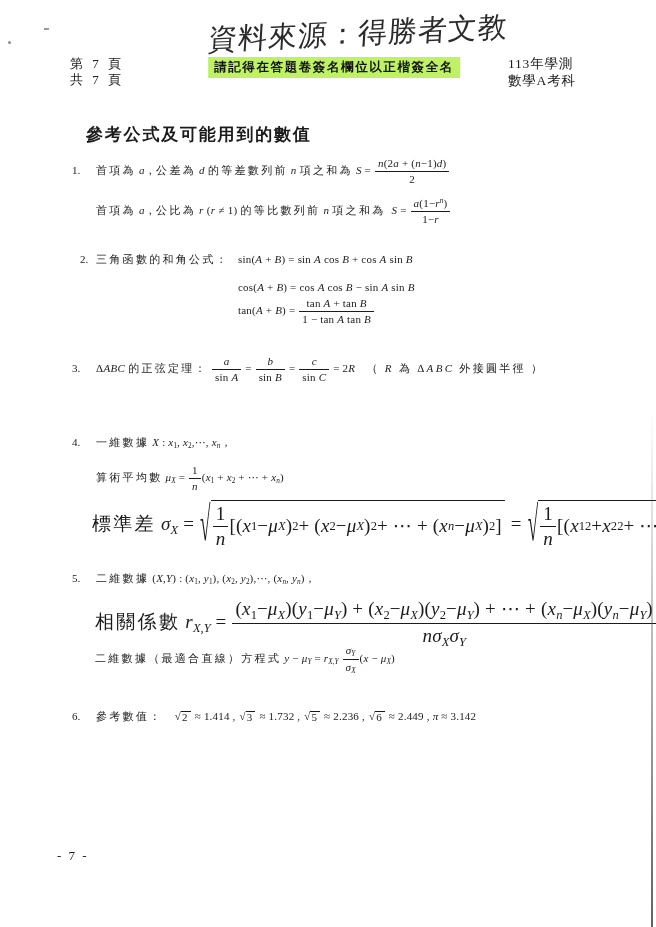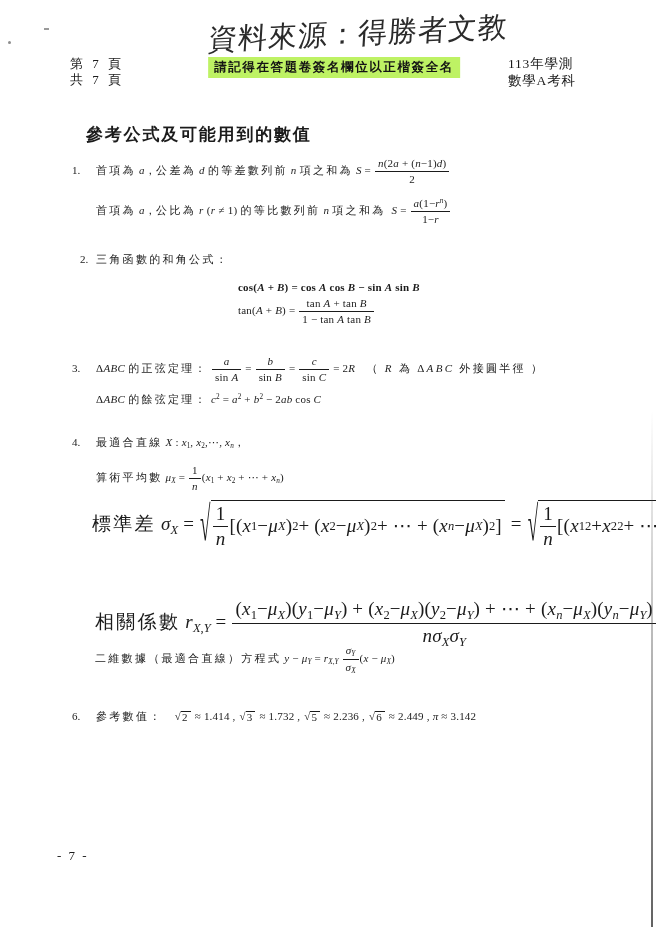--- a/index.html
+++ b/index.html
@@ -66,46 +66,49 @@
   <h1 class="title">參考公式及可能用到的數值</h1>
 
   <div class="line" style="left:72px;top:157px;">
     <span class="no">1.</span><span><span class="zh">首項為</span> <i>a</i>，<span class="zh">公差為</span> <i>d</i> <span class="zh">的等差數列前</span> <i>n</i> <span class="zh">項之和為</span> <span class="m"><i>S</i> = <span class="frac"><span class="fn"><i>n</i>(2<i>a</i> + (<i>n</i>−1)<i>d</i>)</span><span class="fd">2</span></span></span></span>
   </div>
   <div class="line" style="left:96px;top:197px;"><span class="zh">首項為</span> <i>a</i>，<span class="zh">公比為</span> <i>r</i> (<i>r</i> ≠ 1) <span class="zh">的等比數列前</span> <i>n</i> <span class="zh">項之和為</span>&nbsp; <span class="m"><i>S</i> = <span class="frac"><span class="fn"><i>a</i>(1−<i>r</i><sup><i>n</i></sup>)</span><span class="fd">1−<i>r</i></span></span></span></div>
 
   <div class="line" style="left:72px;top:253px;text-align:center;">
     <span class="no">2.</span><span class="zh">三角函數的和角公式：</span>
   </div>
-  <div class="line m" style="left:238px;top:281px;font-weight:bold;">cos(<i>A</i> + <i>B</i>) = cos <i>A</i> cos <i>B</i> − sin <i>A</i> sin <i>B</i></div>
+  <div class="line m" style="left:238px;top:253px;">sin(<i>A</i> + <i>B</i>) = sin <i>A</i> cos <i>B</i> + cos <i>A</i> sin <i>B</i></div>
+  <div class="line m" style="left:238px;top:281px;">cos(<i>A</i> + <i>B</i>) = cos <i>A</i> cos <i>B</i> − sin <i>A</i> sin <i>B</i></div>
   <div class="line m" style="left:238px;top:297px;">tan(<i>A</i> + <i>B</i>) = <span class="frac"><span class="fn">tan <i>A</i> + tan <i>B</i></span><span class="fd">1 − tan <i>A</i> tan <i>B</i></span></span></div>
 
   <div class="line" style="left:72px;top:355px;">
     <span class="no">3.</span><span>Δ<i>ABC</i> <span class="zh">的正弦定理：</span> <span class="m"><span class="frac"><span class="fn"><i>a</i></span><span class="fd">sin <i>A</i></span></span> = <span class="frac"><span class="fn"><i>b</i></span><span class="fd">sin <i>B</i></span></span> = <span class="frac"><span class="fn"><i>c</i></span><span class="fd">sin <i>C</i></span></span> = 2<i>R</i></span>　<span class="zh">（ <i>R</i> 為 Δ<i>ABC</i> 外接圓半徑 ）</span></span>
   </div>
-  <div class="line" style="left:96px;top:393px;">Δ<i>ABC</i> <span class="zh">的餘弦定理：</span> <span class="m"><i>c</i><sup>2</sup> = <i>a</i><sup>2</sup> + <i>b</i><sup>2</sup> − 2<i>ab</i> cos <i>C</i></span></div>
 
   <div class="line" style="left:72px;top:436px;">
-    <span class="no">4.</span><span><span class="zh">最適合直線</span> <span class="m"><i>X</i> : <i>x</i><sub>1</sub>, <i>x</i><sub>2</sub>,⋯, <i>x</i><sub><i>n</i></sub></span>，</span>
+    <span class="no">4.</span><span><span class="zh">一維數據</span> <span class="m"><i>X</i> : <i>x</i><sub>1</sub>, <i>x</i><sub>2</sub>,⋯, <i>x</i><sub><i>n</i></sub></span>，</span>
   </div>
   <div class="line" style="left:96px;top:464px;"><span class="zh">算術平均數</span> <span class="m"><i>μ</i><sub><i>X</i></sub> = <span class="frac"><span class="fn">1</span><span class="fd"><i>n</i></span></span>(<i>x</i><sub>1</sub> + <i>x</i><sub>2</sub> + ⋯ + <i>x</i><sub><i>n</i></sub>)</span></div>
   <div class="line f13" style="left:92px;top:500px;"><span class="zh">標準差</span> <span class="m"><i>σ</i><sub><i>X</i></sub> = <span class="sq tall">
           <span class="rs">√</span>
           <span class="ov"><span class="frac">
               <span class="fn">1</span>
               <span class="fd"><i>n</i></span>
             </span>[(<i>x</i><sub>1</sub>−<i>μ</i><sub><i>X</i></sub>)<sup>2</sup> + (<i>x</i><sub>2</sub>−<i>μ</i><sub><i>X</i></sub>)<sup>2</sup> + ⋯ + (<i>x</i><sub><i>n</i></sub>−<i>μ</i><sub><i>X</i></sub>)<sup>2</sup>]</span>
         </span> = <span class="sq tall">
           <span class="rs">√</span>
           <span class="ov"><span class="frac">
               <span class="fn">1</span>
               <span class="fd"><i>n</i></span>
             </span>[(<i>x</i><sub>1</sub><sup>2</sup> + <i>x</i><sub>2</sub><sup>2</sup> + ⋯ + <i>x</i><sub><i>n</i></sub><sup>2</sup>) − <i>nμ</i><sub><i>X</i></sub><sup>2</sup>]</span>
         </span></span></div>
 
+  <div class="line" style="left:72px;top:572px;">
+    <span class="no">5.</span><span><span class="zh">二維數據</span> <span class="m">(<i>X</i>,<i>Y</i>) : (<i>x</i><sub>1</sub>, <i>y</i><sub>1</sub>), (<i>x</i><sub>2</sub>, <i>y</i><sub>2</sub>),⋯, (<i>x</i><sub><i>n</i></sub>, <i>y</i><sub><i>n</i></sub>)</span>，</span>
+  </div>
   <div class="line f13" style="left:95px;top:598px;"><span class="zh">相關係數</span> <span class="m"><i>r</i><sub><i>X</i>,<i>Y</i></sub> = <span class="frac"><span class="fn">(<i>x</i><sub>1</sub>−<i>μ</i><sub><i>X</i></sub>)(<i>y</i><sub>1</sub>−<i>μ</i><sub><i>Y</i></sub>) + (<i>x</i><sub>2</sub>−<i>μ</i><sub><i>X</i></sub>)(<i>y</i><sub>2</sub>−<i>μ</i><sub><i>Y</i></sub>) + ⋯ + (<i>x</i><sub><i>n</i></sub>−<i>μ</i><sub><i>X</i></sub>)(<i>y</i><sub><i>n</i></sub>−<i>μ</i><sub><i>Y</i></sub>)</span><span class="fd"><i>nσ</i><sub><i>X</i></sub><i>σ</i><sub><i>Y</i></sub></span></span></span></div>
   <div class="line" style="left:95px;top:644px;"><span class="zh">二維數據（最適合直線）方程式</span> <span class="m"><i>y</i> − <i>μ</i><sub><i>Y</i></sub> = <i>r</i><sub><i>X</i>,<i>Y</i></sub> <span class="frac"><span class="fn"><i>σ</i><sub><i>Y</i></sub></span><span class="fd"><i>σ</i><sub><i>X</i></sub></span></span>(<i>x</i> − <i>μ</i><sub><i>X</i></sub>)</span></div>
 
   <div class="line" style="left:72px;top:710px;">
     <span class="no">6.</span><span><span class="zh">參考數值：</span>　<span class="m"><span class="sq">
             <span class="rs">√</span>
             <span class="ov">2</span>
           </span> ≈ 1.414 , <span class="sq">
             <span class="rs">√</span>
             <span class="ov">3</span>

